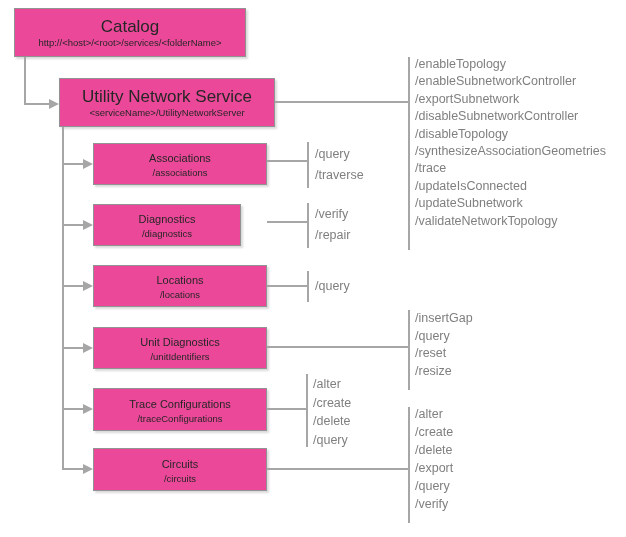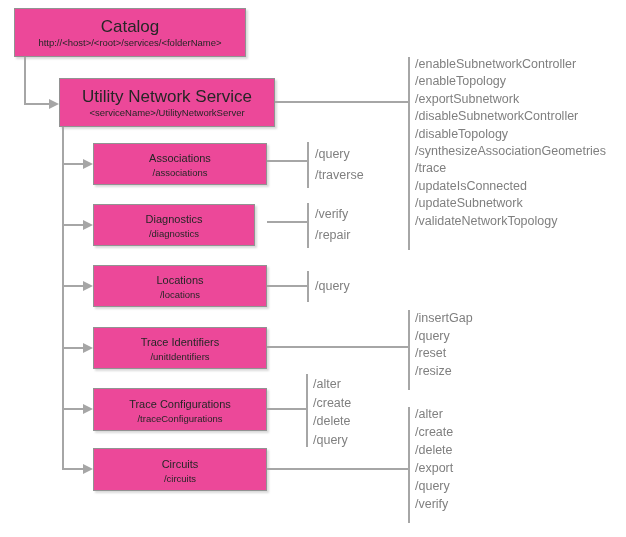--- a/index.html
+++ b/index.html
@@ -48,22 +48,22 @@
   <div class="arrow" style="left:49px; top:99px;"></div>
 
   <div class="node" style="left:59px; top:78px; width:216px; height:49px;">
     <div class="node-title lg">Utility Network Service</div>
     <div class="node-path">&lt;serviceName&gt;/UtilityNetworkServer</div>
   </div>
 
   <div class="hline" style="left:275px; top:101px; width:133px;"></div>
   <div class="bracket" style="left:408px; top:57px; height:193px;"></div>
   <div class="ops lh17" style="left:415px; top:56px;">
+      <div class="op">/enableTopology</div>
       <div class="op">/enableSubnetworkController</div>
-      <div class="op">/enableTopology</div>
       <div class="op">/exportSubnetwork</div>
       <div class="op">/disableSubnetworkController</div>
       <div class="op">/disableTopology</div>
       <div class="op">/synthesizeAssociationGeometries</div>
       <div class="op">/trace</div>
       <div class="op">/updateIsConnected</div>
       <div class="op">/updateSubnetwork</div>
       <div class="op">/validateNetworkTopology</div>
     </div>
 
@@ -77,21 +77,21 @@
   </div>
   <div class="hline" style="left:267px; top:160px; width:40px;"></div>
   <div class="bracket" style="left:307px; top:142px; height:46px;"></div>
   <div class="ops lh21" style="left:315px; top:144px;">
       <div class="op">/query</div>
       <div class="op">/traverse</div>
     </div>
 
   <div class="hline" style="left:62px; top:224px; width:22px;"></div>
   <div class="arrow" style="left:83px; top:220px;"></div>
-  <div class="node" style="left:93px; top:204px; width:162px; height:42px;">
+  <div class="node" style="left:93px; top:204px; width:148px; height:42px;">
     <div class="node-title">Diagnostics</div>
     <div class="node-path">/diagnostics</div>
   </div>
   <div class="hline" style="left:267px; top:221px; width:40px;"></div>
   <div class="bracket" style="left:307px; top:203px; height:45px;"></div>
   <div class="ops lh21" style="left:315px; top:204px;">
       <div class="op">/verify</div>
       <div class="op">/repair</div>
     </div>
 
@@ -103,21 +103,21 @@
   </div>
   <div class="hline" style="left:267px; top:285px; width:40px;"></div>
   <div class="bracket" style="left:307px; top:271px; height:31px;"></div>
   <div class="ops lh18" style="left:315px; top:277px;">
       <div class="op">/query</div>
     </div>
 
   <div class="hline" style="left:62px; top:347px; width:22px;"></div>
   <div class="arrow" style="left:83px; top:343px;"></div>
   <div class="node" style="left:93px; top:327px; width:174px; height:42px;">
-    <div class="node-title">Trace Identifiers</div>
+    <div class="node-title">Unit Diagnostics</div>
     <div class="node-path">/unitIdentifiers</div>
   </div>
   <div class="hline" style="left:267px; top:346px; width:141px;"></div>
   <div class="bracket" style="left:408px; top:310px; height:80px;"></div>
   <div class="ops lh175" style="left:415px; top:310px;">
       <div class="op">/insertGap</div>
       <div class="op">/query</div>
       <div class="op">/reset</div>
       <div class="op">/resize</div>
     </div>

